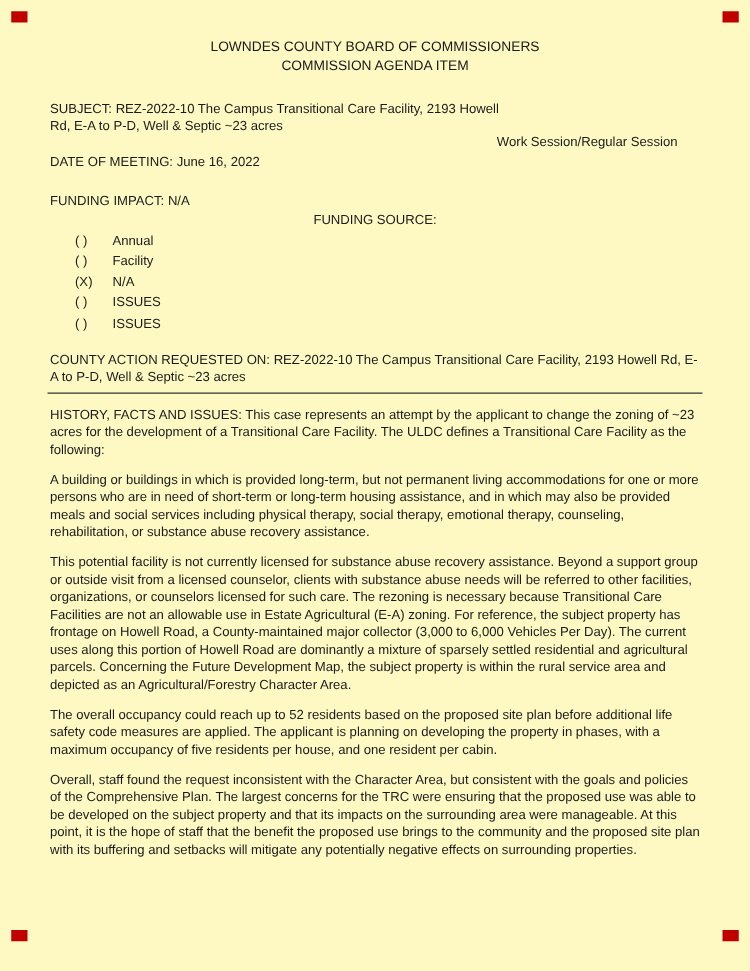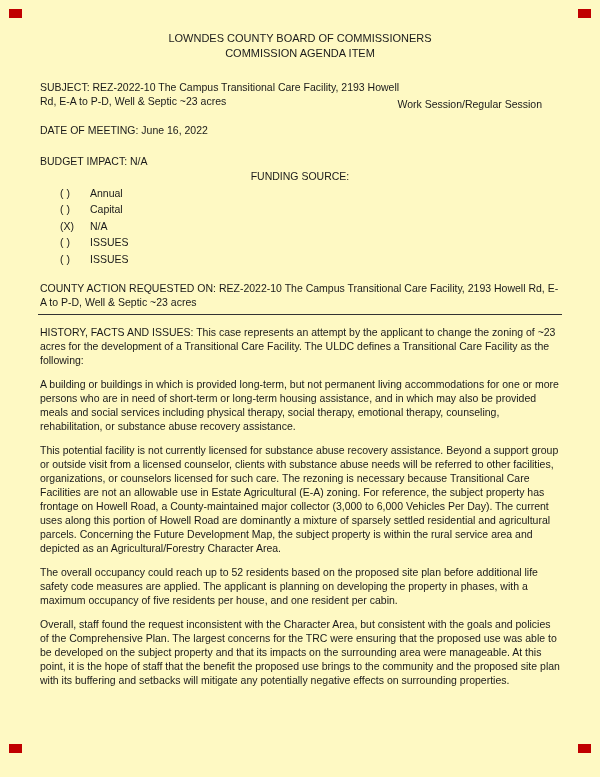--- a/index.html
+++ b/index.html
@@ -33,21 +33,21 @@
   }
   .content {
     padding: 0 40px;
   }
   .subject {
     margin-top: 19px;
     width: 372px;
   }
   .session {
     position: absolute;
-    top: 97px;
+    top: 107px;
     right: 58px;
     white-space: nowrap;
   }
   .date { margin-top: 15px; }
   .budget { margin-top: 17px; }
   .funding-label { margin-top: 1px; text-align: center; }
   .options { margin-top: 2px; margin-left: 20px; }
   .option { display: flex; margin-top: 2.5px; }
   .option .check { width: 30px; }
   .county-action { margin-top: 15px; }
@@ -74,32 +74,32 @@
   </div>
 
   <div class="session">Work Session/Regular Session</div>
 
   <div class="content">
 
     <div class="subject">SUBJECT: REZ-2022-10 The Campus Transitional Care Facility, 2193 Howell Rd, E-A to P-D, Well &amp; Septic ~23 acres</div>
 
     <div class="date">DATE OF MEETING: June 16, 2022</div>
 
-    <div class="budget">BUDGET IMPACT: N/A</div>
+    <div class="budget">FUNDING IMPACT: N/A</div>
 
     <div class="funding-label">FUNDING SOURCE:</div>
 
     <div class="options">
       <div class="option">
         <span class="check">( )</span>
         <span>Annual</span>
       </div>
       <div class="option">
         <span class="check">( )</span>
-        <span>Capital</span>
+        <span>Facility</span>
       </div>
       <div class="option">
         <span class="check">(X)</span>
         <span>N/A</span>
       </div>
       <div class="option">
         <span class="check">( )</span>
         <span>ISSUES</span>
       </div>
       <div class="option">

